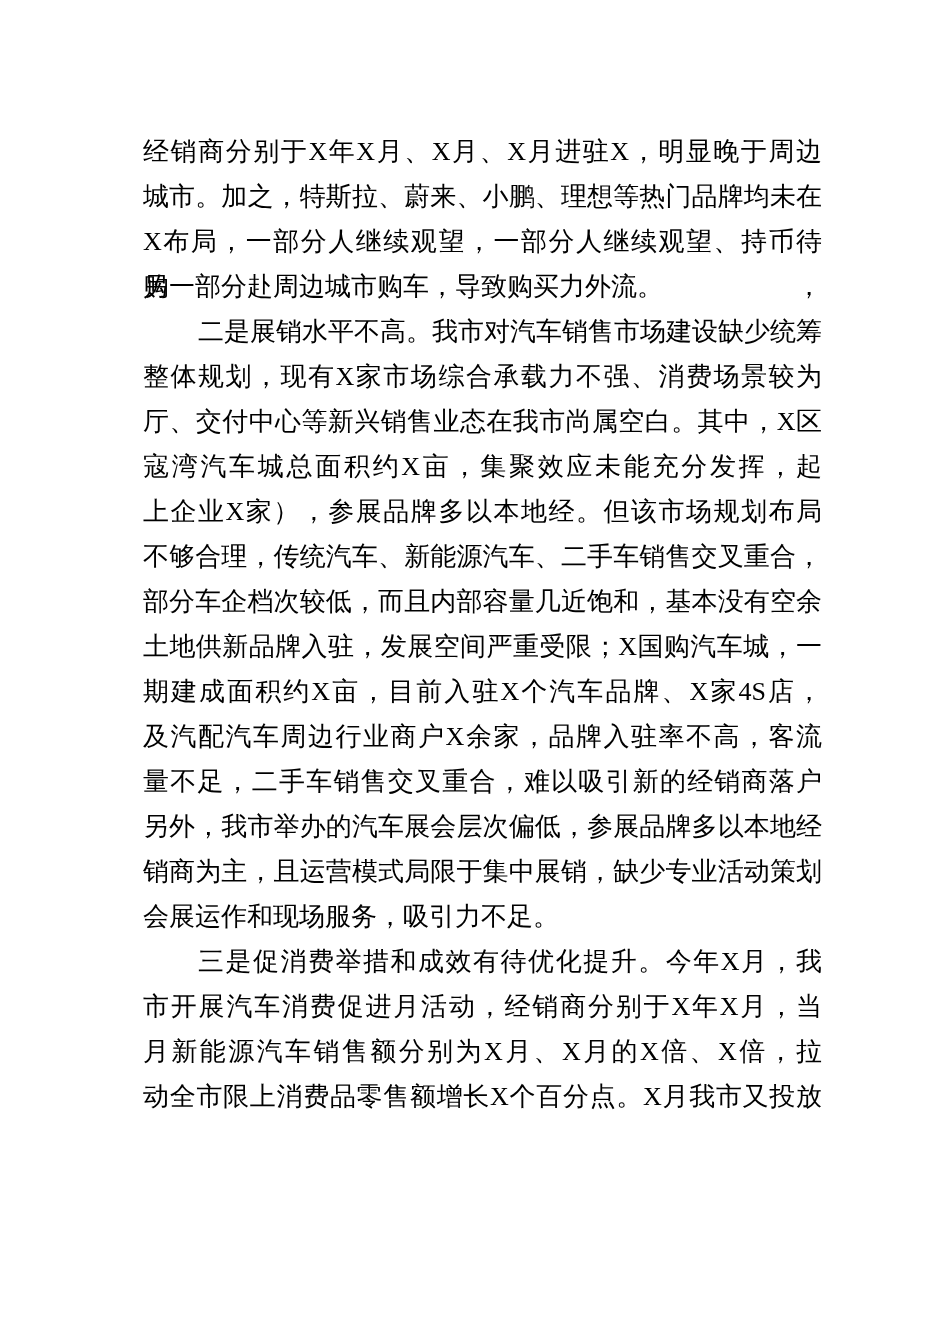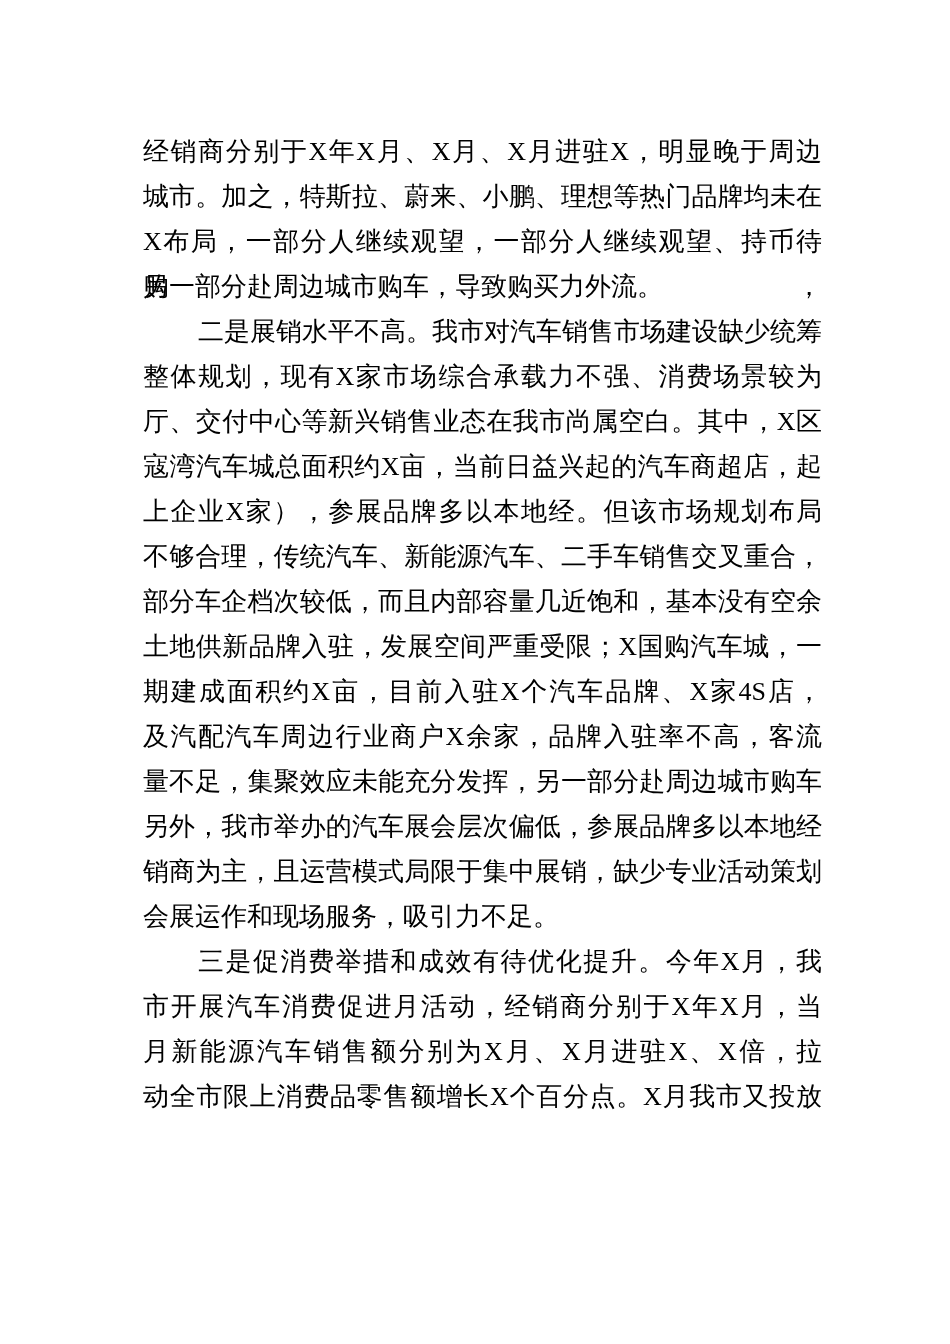--- a/index.html
+++ b/index.html
@@ -54,32 +54,32 @@
       <div class="paragraph">
         <div class="line justify-last">经销商分别于X年X月、X月、X月进驻X，明显晚于周边</div>
         <div class="line justify-last">城市。加之，特斯拉、蔚来、小鹏、理想等热门品牌均未在</div>
         <div class="line justify-last">X布局，一部分人继续观望，一部分人继续观望、持币待购，</div>
         <div class="line flush-left">另一部分赴周边城市购车，导致购买力外流。</div>
       </div>
       <div class="paragraph">
         <div class="line justify-last indent">二是展销水平不高。我市对汽车销售市场建设缺少统筹</div>
         <div class="line justify-last">整体规划，现有X家市场综合承载力不强、消费场景较为</div>
         <div class="line justify-last">厅、交付中心等新兴销售业态在我市尚属空白。其中，X区</div>
-        <div class="line justify-last">寇湾汽车城总面积约X亩，当前日益兴起的汽车商超店，起</div>
+        <div class="line justify-last">寇湾汽车城总面积约X亩，集聚效应未能充分发挥，起</div>
         <div class="line justify-last">上企业X家），参展品牌多以本地经。但该市场规划布局</div>
         <div class="line justify-last">不够合理，传统汽车、新能源汽车、二手车销售交叉重合，</div>
         <div class="line justify-last">部分车企档次较低，而且内部容量几近饱和，基本没有空余</div>
         <div class="line justify-last">土地供新品牌入驻，发展空间严重受限；X国购汽车城，一</div>
         <div class="line justify-last">期建成面积约X亩，目前入驻X个汽车品牌、X家4S店，</div>
         <div class="line justify-last">及汽配汽车周边行业商户X余家，品牌入驻率不高，客流</div>
-        <div class="line justify-last">量不足，集聚效应未能充分发挥，另一部分赴周边城市购车</div>
+        <div class="line justify-last">量不足，二手车销售交叉重合，难以吸引新的经销商落户</div>
         <div class="line justify-last">另外，我市举办的汽车展会层次偏低，参展品牌多以本地经</div>
         <div class="line justify-last">销商为主，且运营模式局限于集中展销，缺少专业活动策划</div>
         <div class="line flush-left">会展运作和现场服务，吸引力不足。</div>
       </div>
       <div class="paragraph">
         <div class="line justify-last indent">三是促消费举措和成效有待优化提升。今年X月，我</div>
         <div class="line justify-last">市开展汽车消费促进月活动，经销商分别于X年X月，当</div>
-        <div class="line justify-last">月新能源汽车销售额分别为X月、X月进驻X、X倍，拉</div>
+        <div class="line justify-last">月新能源汽车销售额分别为X月、X月的X倍、X倍，拉</div>
         <div class="line justify-last">动全市限上消费品零售额增长X个百分点。X月我市又投放</div>
       </div>
     </div>
 </div>
 
 </body></html>

